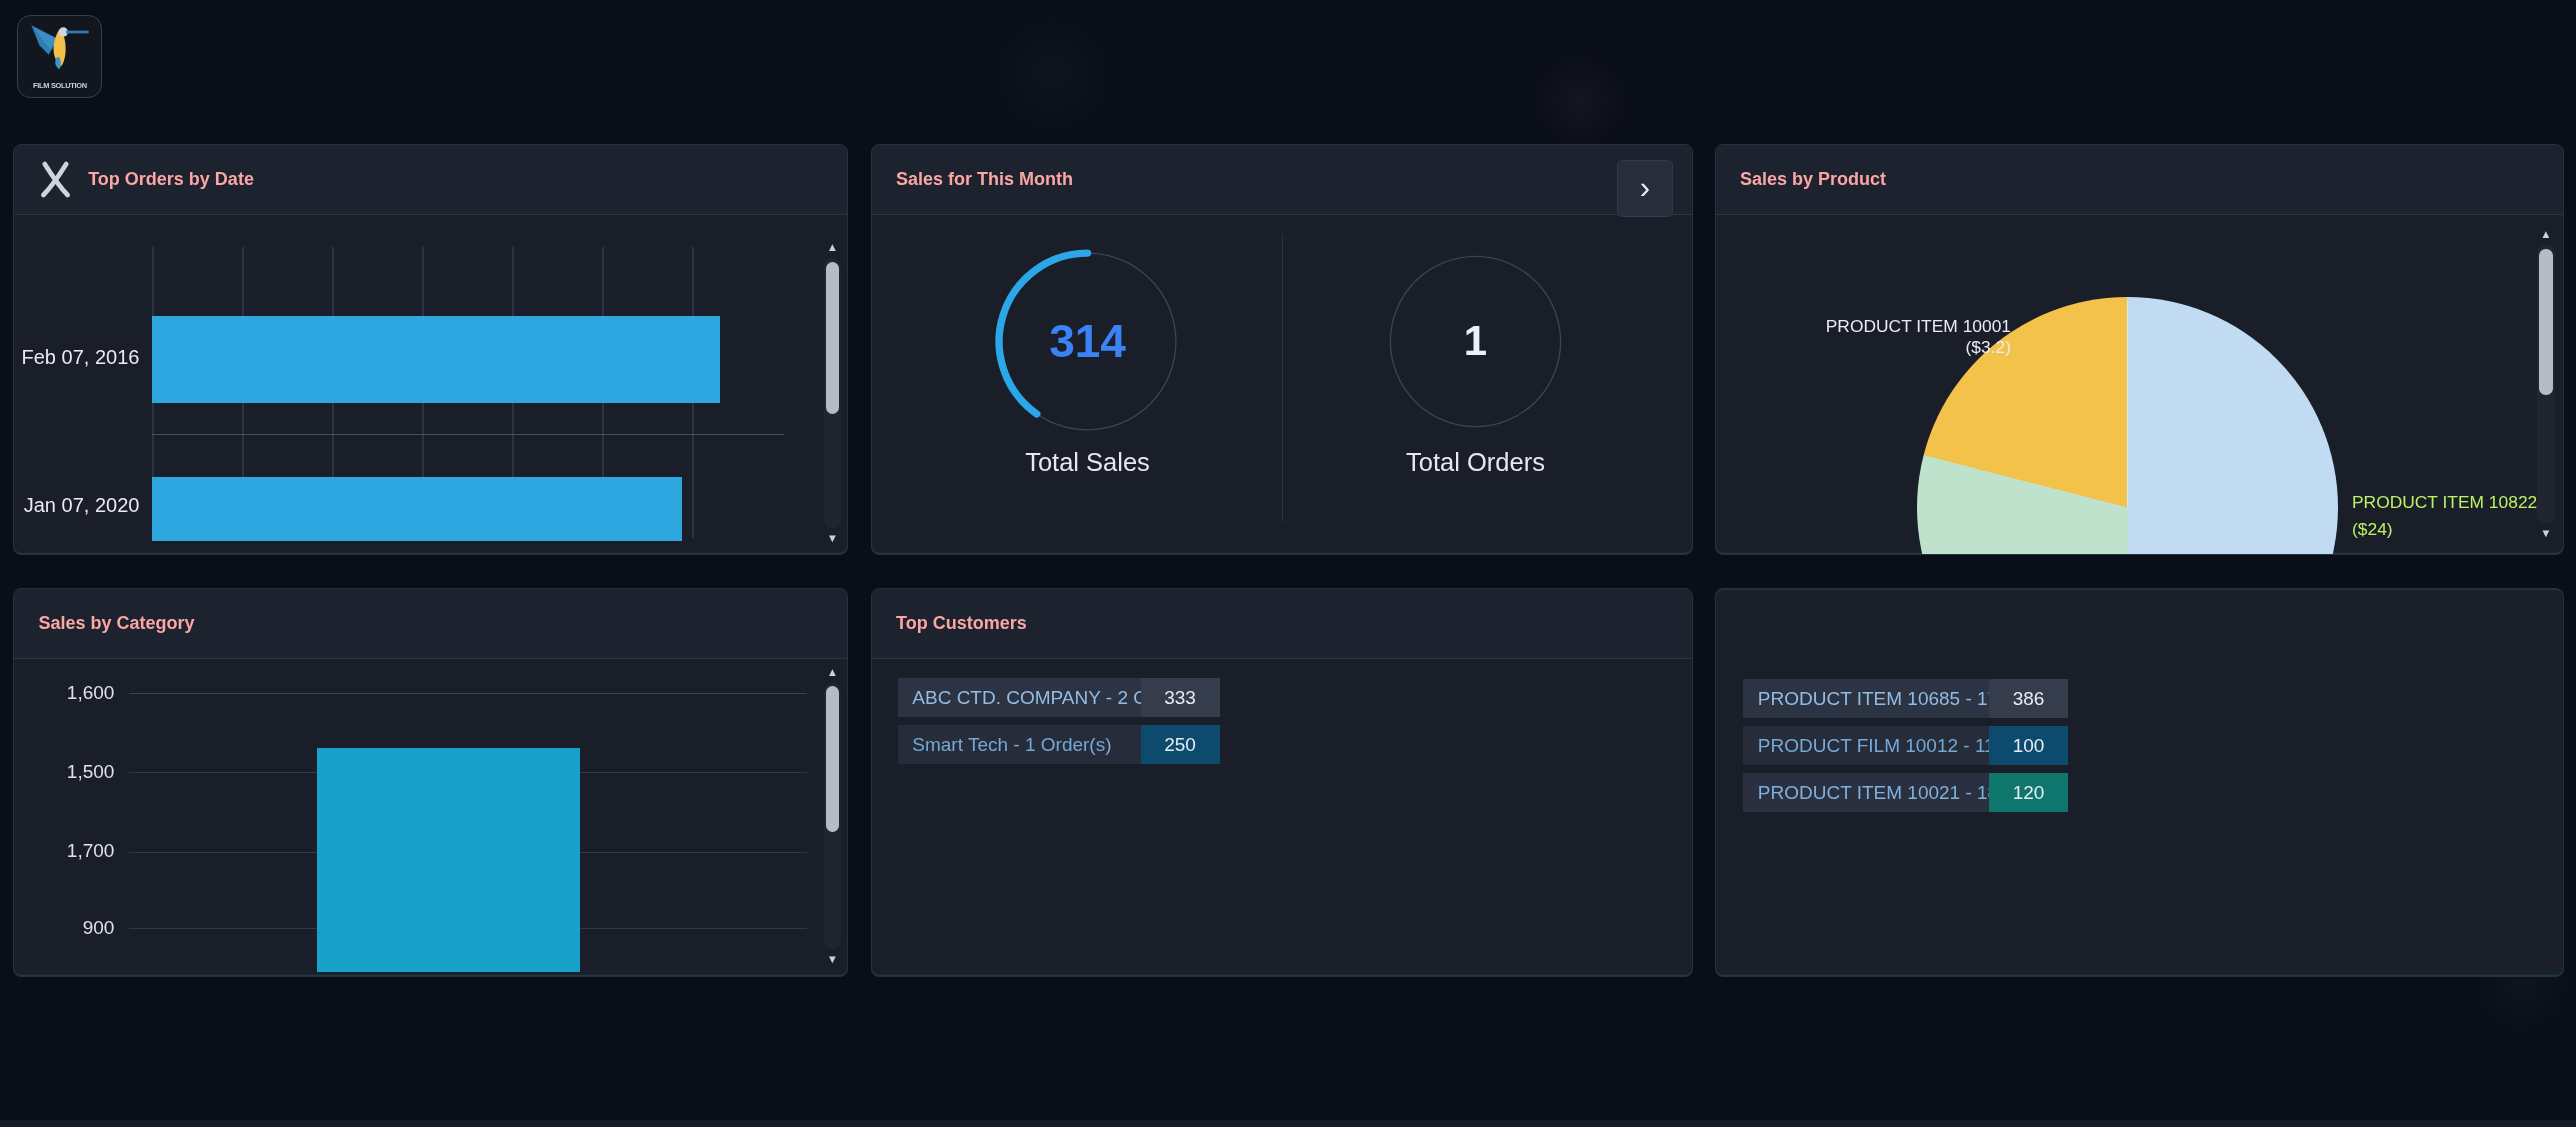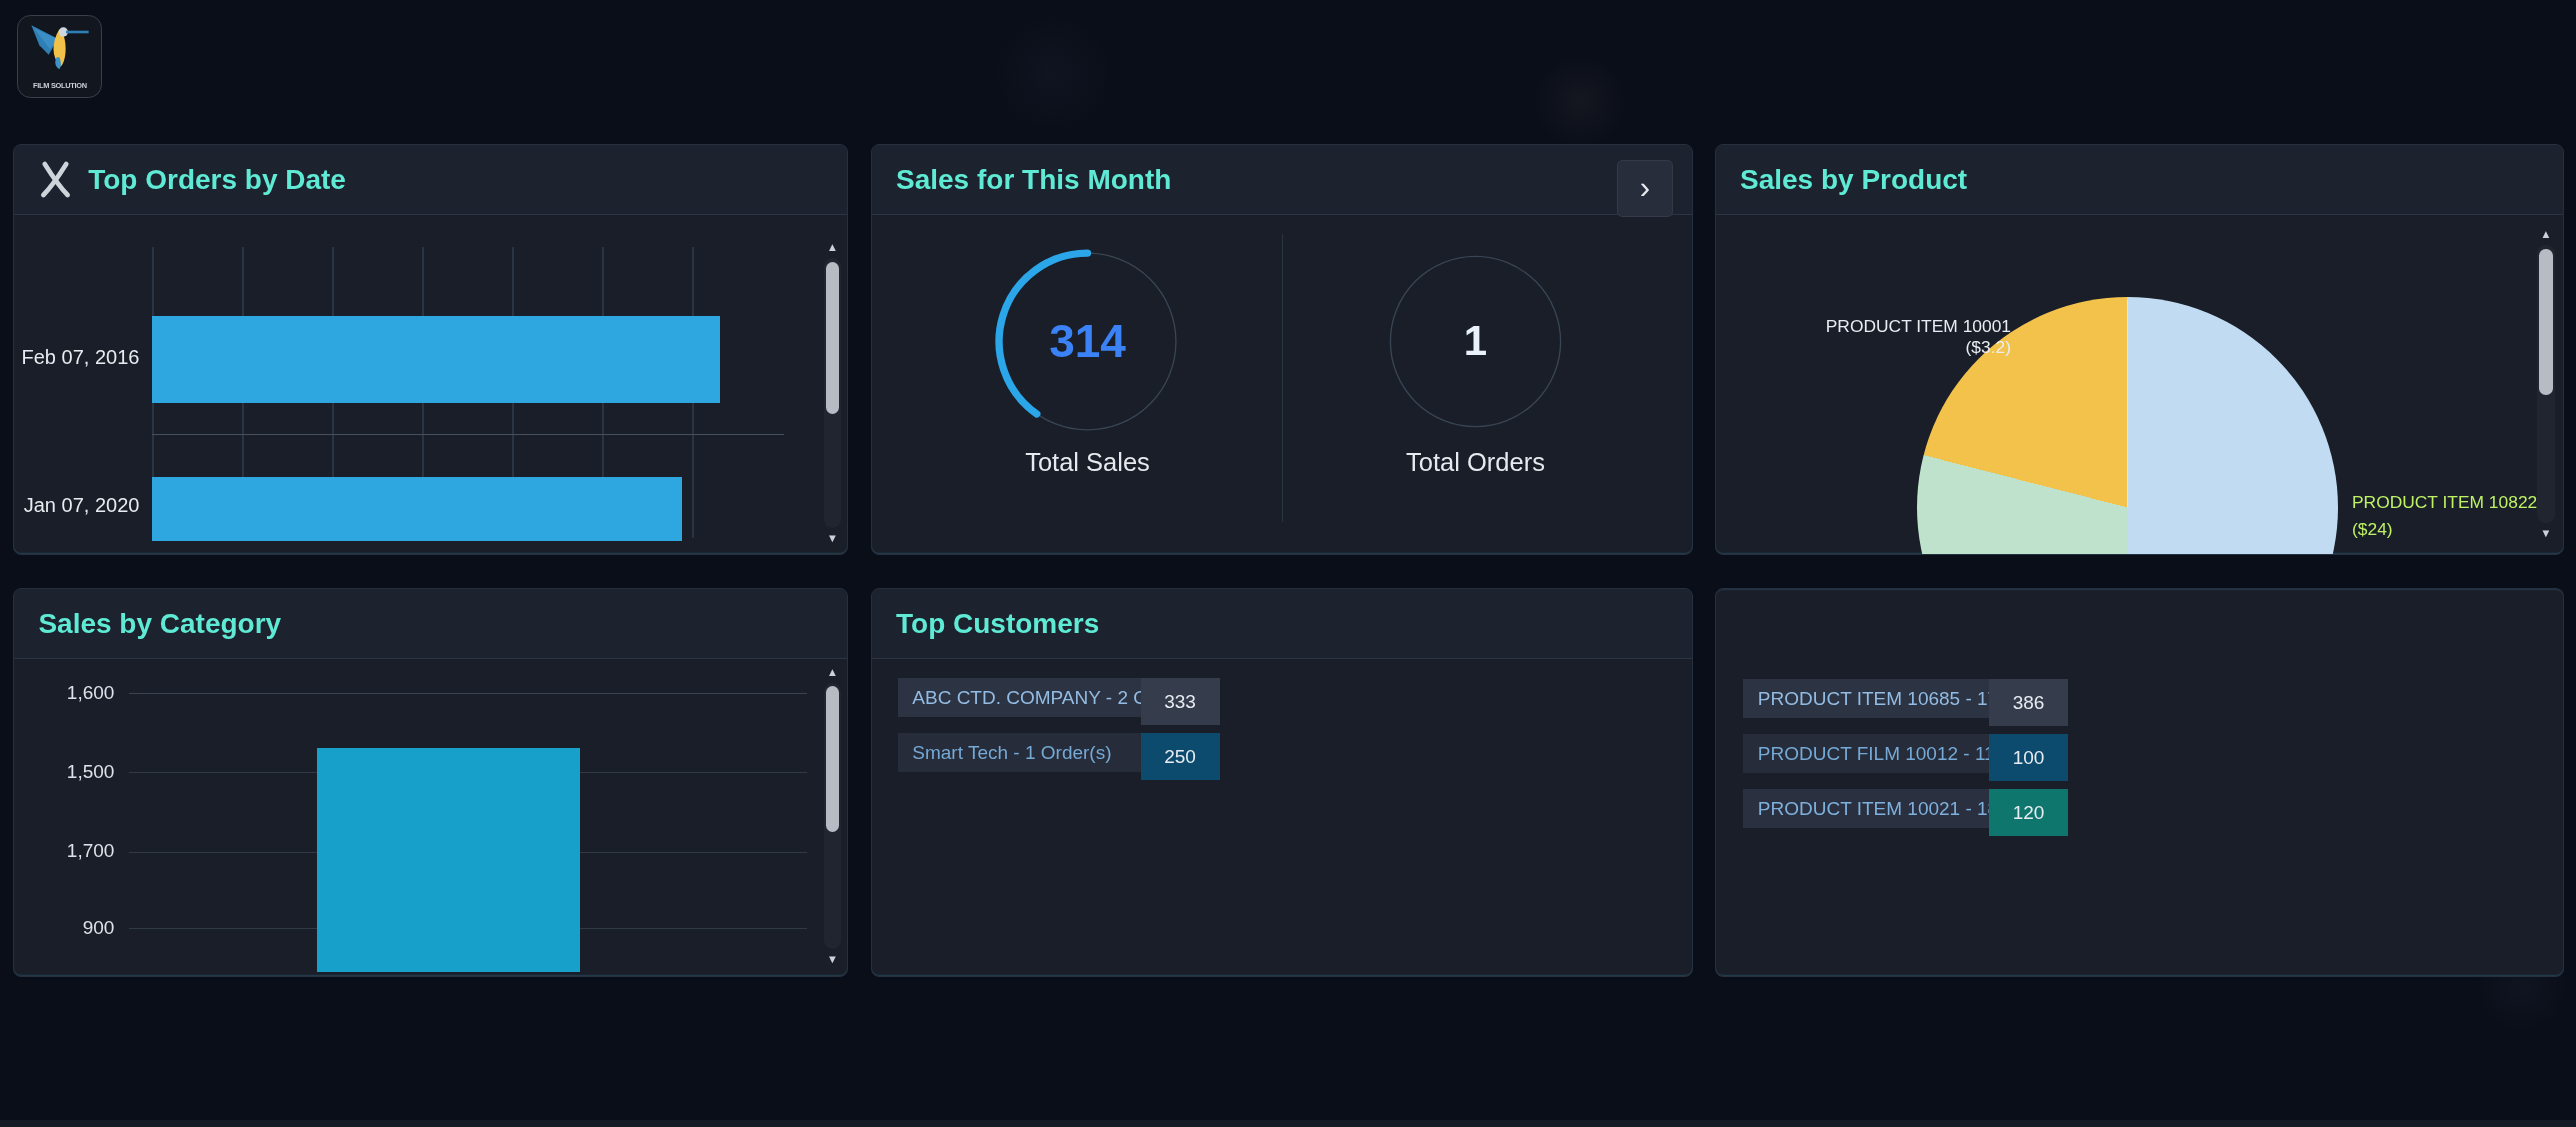--- a/index.html
+++ b/index.html
@@ -19,21 +19,21 @@
     color:#c9d0da;font-weight:bold;white-space:nowrap;overflow:hidden;}
   .app-title{position:absolute;left:121px;top:38px;font-size:39px;font-weight:600;color:#f1f3f6;
     letter-spacing:0.7px;}
 
   
   .card{position:absolute;background:#191e29;border:1.3px solid #27303f;border-radius:8px;
     box-sizing:border-box;box-shadow:inset 0 1.3px 0 rgba(70,150,180,.18), inset 0 -1.3px 0 rgba(46,94,110,.45);}
   .card-header{position:absolute;left:0;top:0;right:0;height:70px;background:#1c222e;
     border-bottom:1.3px solid #2b3545;border-radius:6.7px 6.7px 0 0;display:flex;align-items:center;
     padding:0 24px;box-sizing:border-box;gap:14.8px;}
-  .card-title{font-size:28px;font-weight:600;color:#5eead4;}
+  .card-title{font-size:18px;font-weight:600;color:#fca5a5;}
   .card-body{position:absolute;left:0;top:70px;right:0;bottom:0;overflow:hidden;border-radius:0 0 6.7px 6.7px;}
 
   #card-top-orders{left:13.4px;top:144px;width:835px;height:411px;}
   #card-sales-month{left:871px;top:144px;width:822px;height:411px;}
   #card-sales-product{left:1715px;top:144px;width:849px;height:411px;}
   #card-sales-category{left:13.4px;top:588px;width:835px;height:389px;}
   #card-top-customers{left:871px;top:588px;width:822px;height:389px;}
   #card-top-products{left:1715px;top:588px;width:849px;height:389px;}
 
   
@@ -80,21 +80,21 @@
   
   .plot4 .hgrid{position:absolute;left:115px;width:678px;height:1.3px;background:#303a47;}
   .plot4 .tick{position:absolute;right:733px;width:94px;text-align:right;font-size:19px;color:#dfe3e9;}
   .vbar{position:absolute;left:303px;width:263px;bottom:4px;background:#17a0ca;}
 
   
   .mini-table{position:absolute;}
   .mt-row{display:flex;margin-bottom:8px;cursor:pointer;}
   .mt-name{width:243px;height:39px;display:flex;align-items:center;padding-left:14.8px;
     box-sizing:border-box;font-size:19px;white-space:nowrap;overflow:hidden;}
-  .mt-val{width:79px;height:47px;display:flex;align-items:center;justify-content:center;
+  .mt-val{width:79px;height:39px;display:flex;align-items:center;justify-content:center;
     font-size:19px;color:#e8ecf2;}
   .r-light .mt-name{background:#2c3342;} .r-light .mt-val{background:#353c4b;}
   .r-dark  .mt-name{background:#262c39;} .r-dark  .mt-val{background:#0c4a6e;}
   .r-mid   .mt-name{background:#2a3040;} .r-mid   .mt-val{background:#0f766e;}
   .link-1{color:#93bce4;} .link-2{color:#75a9d6;} .link-3{color:#7fb1dd;}
 
   .hdr-icon{width:35px;height:39px;flex:0 0 auto;}
 </style>
 </head>
 <body>

